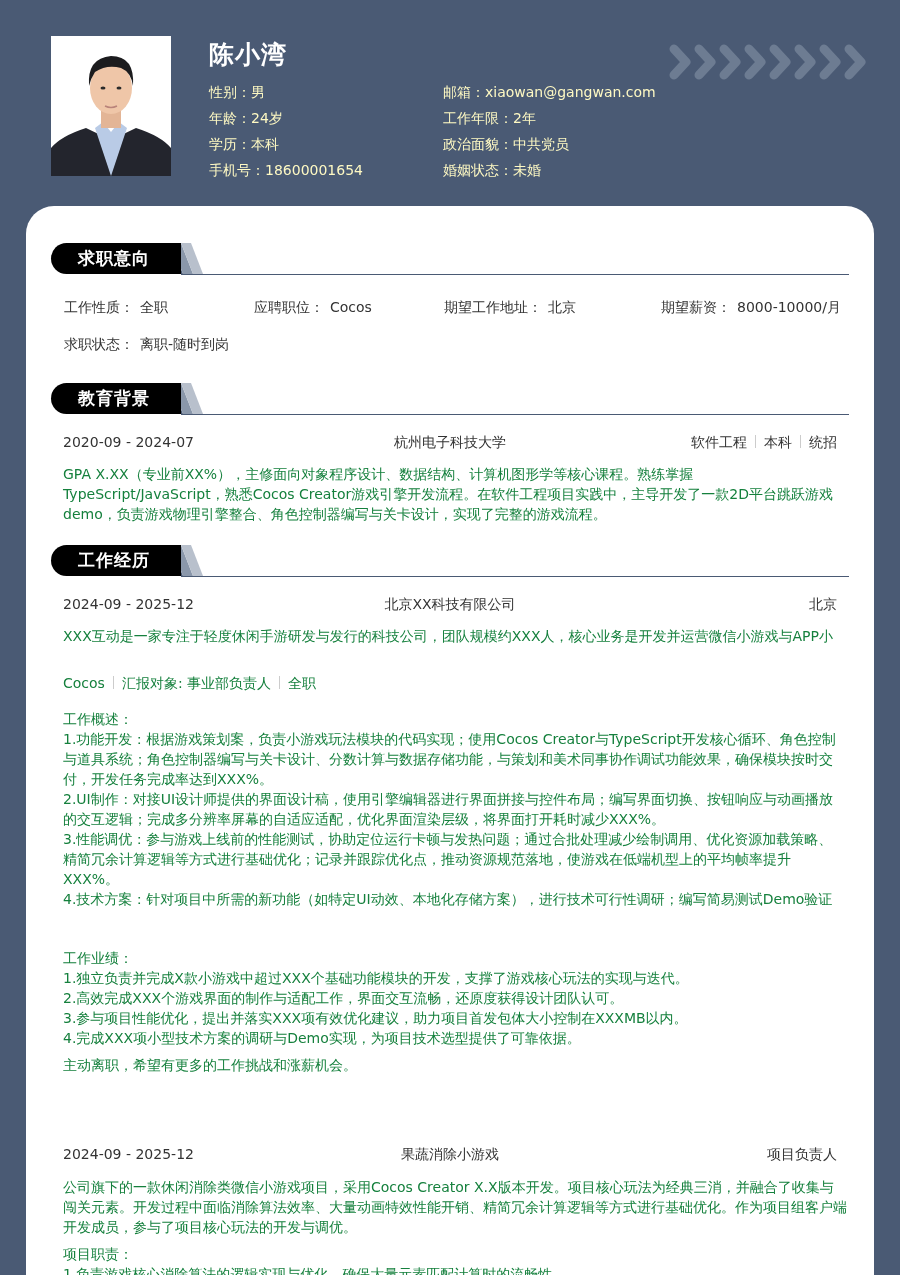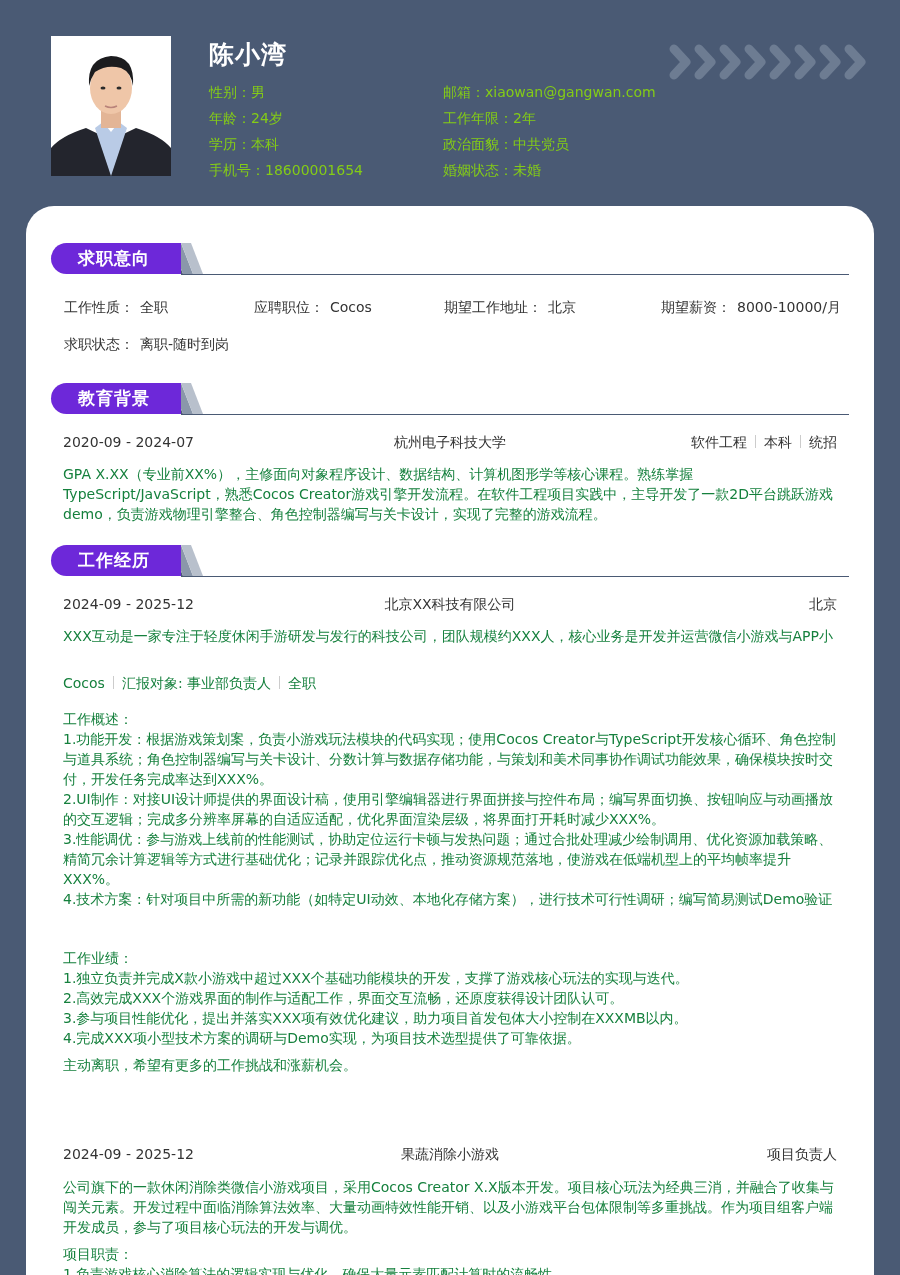--- a/index.html
+++ b/index.html
@@ -16,31 +16,31 @@
     background: #fff; overflow: hidden;
   }
   .photo svg { display: block; }
   .name {
     position: absolute; left: 209px; top: 38px;
     font-size: 25px; font-weight: bold; color: #fff; letter-spacing: 1px;
   }
   .info-col { position: absolute; top: 82px; }
   .info-col.left { left: 209px; }
   .info-col.right { left: 443px; }
-  .info-row { height: 26px; line-height: 20px; font-size: 14px; color: #84cc16; white-space: nowrap; }
+  .info-row { height: 26px; line-height: 20px; font-size: 14px; color: #fef9c3; white-space: nowrap; }
   .chevrons { position: absolute; left: 668px; top: 43px; display: flex; }
 
   .card {
     position: absolute; left: 26px; top: 206px; width: 848px; height: 1100px;
     background: #fff; border-radius: 28px 28px 0 0;
   }
   .section-head { position: absolute; left: 25px; width: 798px; height: 32px; }
   .section-head .pill {
     position: absolute; left: 0; top: 0; height: 31px; width: 130px;
-    background: #6d28d9; border-radius: 16px 0 0 16px;
+    background: #000000; border-radius: 16px 0 0 16px;
     color: #fff; font-weight: bold; font-size: 17px; line-height: 31px; padding-left: 27px;
     letter-spacing: 1px;
   }
   .section-head .slant { position: absolute; top: 0; left: 108px; }
   .section-head .rule { position: absolute; left: 130px; right: 0; bottom: 0; height: 1.5px; background: #4a5a74; }
   .meta-row { position: absolute; left: 37px; width: 774px; height: 20px; font-size: 14px; color: #333; }
   .meta-row .l { position: absolute; left: 0; top: 0; }
   .meta-row .c { position: absolute; left: 0; right: 0; text-align: center; top: 0; }
   .meta-row .r { position: absolute; right: 0; top: 0; }
   .sep { display: inline-block; width: 1px; height: 13px; background: #ccc; margin: 0 8px; vertical-align: -1px; }
@@ -177,20 +177,20 @@
     <div>主动离职，希望有更多的工作挑战和涨薪机会。</div>
   </div>
 
   <div class="meta-row" style="top:940px;">
     <span class="l">2024-09 - 2025-12</span>
     <span class="c">果蔬消除小游戏</span>
     <span class="r">项目负责人</span>
   </div>
   <div class="para" style="top:971px;">
     <div>公司旗下的一款休闲消除类微信小游戏项目，采用Cocos Creator X.X版本开发。项目核心玩法为经典三消，并融合了收集与</div>
-    <div>闯关元素。开发过程中面临消除算法效率、大量动画特效性能开销、以及小游戏平台包体限制等多重挑战。作为项目组客户端</div>
+    <div>闯关元素。开发过程中面临消除算法效率、大量动画特效性能开销、精简冗余计算逻辑等方式进行基础优化。作为项目组客户端</div>
     <div>开发成员，参与了项目核心玩法的开发与调优。</div>
   </div>
   <div class="para" style="top:1038px;">
     <div>项目职责：</div>
     <div>1.负责游戏核心消除算法的逻辑实现与优化，确保大量元素匹配计算时的流畅性。</div>
   </div>
 </div>
 
 </body></html>

